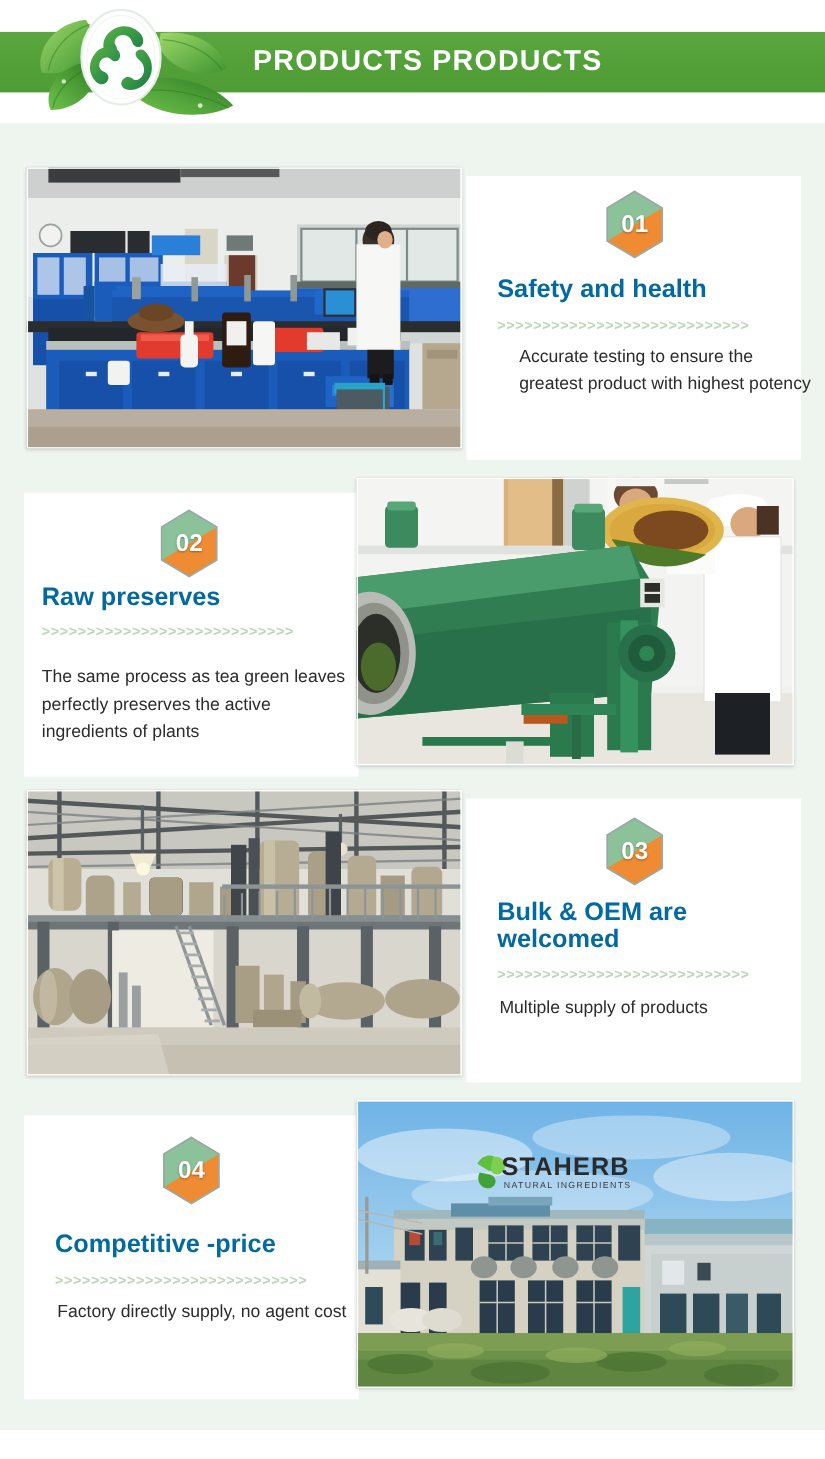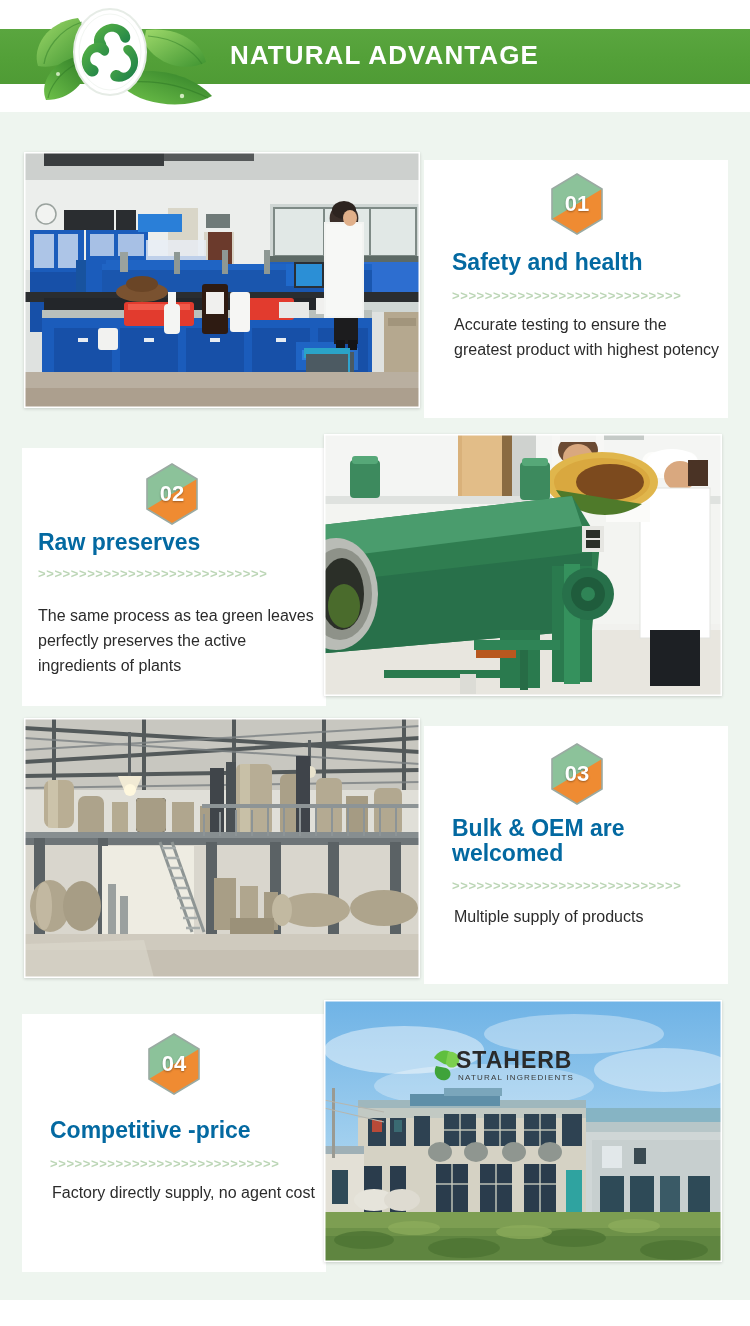--- a/index.html
+++ b/index.html
@@ -161,21 +161,21 @@
         <ellipse cx="80" cy="52" rx="31" ry="38" fill="#ffffff" stroke="#f2f6f2" stroke-width="1"></ellipse>
 
         <g fill="url(#swirl)">
           <path d="M80 24 C70 26 63 34 64 43 C65 49 70 52 74 50 C77 48 77 44 75 41 C73 38 75 33 80 32 C85 31 89 34 90 38 C91 42 95 44 98 42 C101 40 101 35 98 31 C94 26 87 23 80 24 Z"></path>
           <path d="M57 48 C50 56 50 67 57 74 C61 78 66 77 68 73 C70 69 67 66 64 65 C61 64 59 60 61 56 C63 52 68 51 71 54 C74 57 78 56 79 52 C80 48 77 44 72 43 C66 42 60 44 57 48 Z"></path>
           <path d="M103 48 C110 56 110 68 102 76 C97 81 90 83 84 81 C80 79 79 75 82 72 C85 69 89 70 91 72 C94 74 98 72 100 68 C102 64 101 58 97 55 C93 52 92 48 95 46 C98 44 101 45 103 48 Z"></path>
         </g>
       </svg>
     </div>
 
-    <div class="header-title">NATURAL ADVANTAGE</div>
+    <div class="header-title">PRODUCTS PRODUCTS</div>
   </div>
 
   <div class="block">
     <div class="card" style="left:424px; top:160px; width:304px; height:258px;"></div>
 
     <div class="photo" style="left:24px; top:152px; width:396px; height:256px;">
       <svg viewBox="0 0 396 256" preserveAspectRatio="none" xmlns="http://www.w3.org/2000/svg">
         <rect width="396" height="256" fill="#dfe2e0"></rect>
         <rect x="0" y="0" width="396" height="30" fill="#cdd0ce"></rect>
         <rect x="20" y="0" width="120" height="14" fill="#3a3d3f"></rect>
@@ -277,21 +277,21 @@
       <div class="badge" style="left:125px; top:12px;">
         <svg viewBox="0 0 56 64" xmlns="http://www.w3.org/2000/svg">
           <polygon points="28,2 53,17 53,47 28,62 3,47 3,17" fill="#8cc29a"></polygon>
           <path d="M53 17 L53 47 L28 62 L3 47 Z" fill="#ef8b32"></path>
           <polygon points="28,2 53,17 53,47 28,62 3,47 3,17" fill="none" stroke="#9aaaa2" stroke-width="1.6"></polygon>
         </svg>
         <div class="badge-num">01</div>
       </div>
       <div class="title" style="left:28px; top:90px; width:260px;">Safety and health</div>
       <div class="chevrons" style="left:28px; top:128px; width:262px;">&gt;&gt;&gt;&gt;&gt;&gt;&gt;&gt;&gt;&gt;&gt;&gt;&gt;&gt;&gt;&gt;&gt;&gt;&gt;&gt;&gt;&gt;&gt;&gt;&gt;&gt;&gt;&gt;</div>
-      <div class="desc" style="left:30px; top:152px; width:266px;">Accurate testing to ensure the greatest product with highest potency</div>
+      <div class="desc" style="left:48px; top:152px; width:266px;">Accurate testing to ensure the greatest product with highest potency</div>
     </div>
   </div>
 
   <div class="block">
     <div class="card" style="left:22px; top:448px; width:304px; height:258px;"></div>
 
     <div class="photo" style="left:324px; top:434px; width:398px; height:262px;">
       <svg viewBox="0 0 398 262" preserveAspectRatio="none" xmlns="http://www.w3.org/2000/svg">
         <rect width="398" height="262" fill="#eef0ee"></rect>
         <rect x="0" y="0" width="398" height="70" fill="#f4f5f3"></rect>

